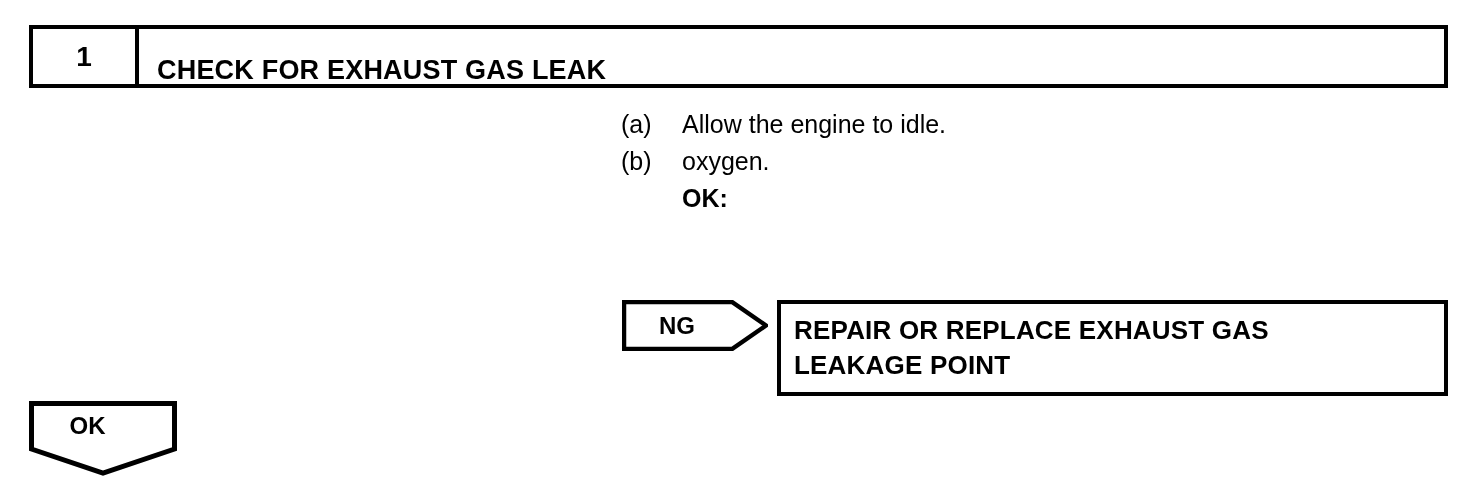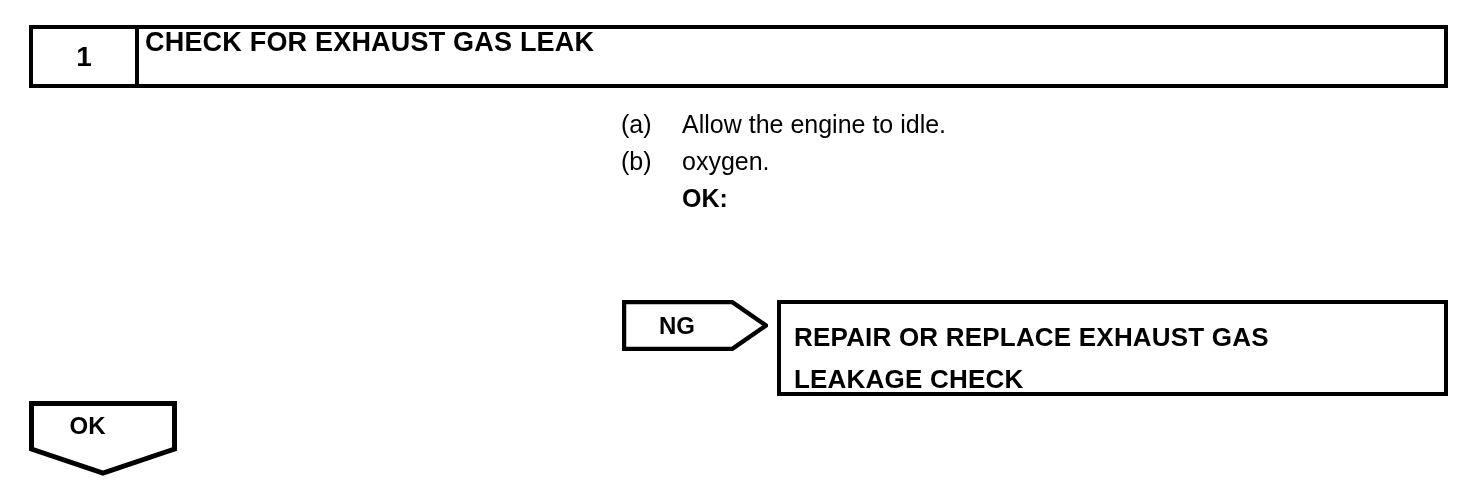--- a/index.html
+++ b/index.html
@@ -39,22 +39,22 @@
   }
   .step-number {
     font-size: 28px;
     font-weight: bold;
     line-height: 1;
     letter-spacing: 0px;
   }
   .step-title-cell {
     flex: 1 1 auto;
     display: flex;
-    align-items: flex-start;
-    padding-left: 6px;
+    align-items: flex-end;
+    padding-left: 18px;
     box-sizing: border-box;
   }
   .step-title {
     font-size: 27px;
     font-weight: bold;
     line-height: 1;
     letter-spacing: 0.2px;
     white-space: nowrap;
   }
 
@@ -134,21 +134,20 @@
     border: 4px solid #000000;
     box-sizing: border-box;
     padding: 9px 0 0 13px;
   }
   .result-line {
     font-size: 26px;
     font-weight: bold;
     line-height: 35px;
     letter-spacing: 0.2px;
     white-space: nowrap;
-    margin-top: 7px;
   }
 
   
   .ok-pentagon {
     position: absolute;
     left: 29px;
     top: 401px;
     width: 148px;
     height: 75px;
   }
@@ -204,21 +203,21 @@
 
   <div class="ng-tag">
     <svg viewBox="0 0 146 51" xmlns="http://www.w3.org/2000/svg">
       <polygon points="2,2 110,2 144,25.5 110,49 2,49" fill="#ffffff" stroke="#000000" stroke-width="4.5" stroke-linejoin="miter"></polygon>
     </svg>
     <span class="ng-text">NG</span>
   </div>
 
   <div class="result-box">
     <div class="result-line">REPAIR OR REPLACE EXHAUST GAS</div>
-    <div class="result-line">LEAKAGE CHECK</div>
+    <div class="result-line">LEAKAGE POINT</div>
   </div>
 
   <div class="ok-pentagon">
     <svg viewBox="0 0 148 75" xmlns="http://www.w3.org/2000/svg">
       <polygon points="2.5,2.5 145.5,2.5 145.5,48 74,72 2.5,48" fill="#ffffff" stroke="#000000" stroke-width="5" stroke-linejoin="miter"></polygon>
     </svg>
     <span class="ok-text">OK</span>
   </div>
 
 </div>

